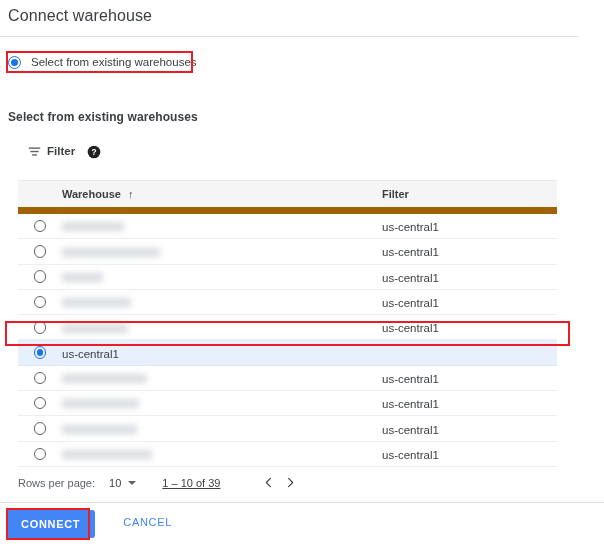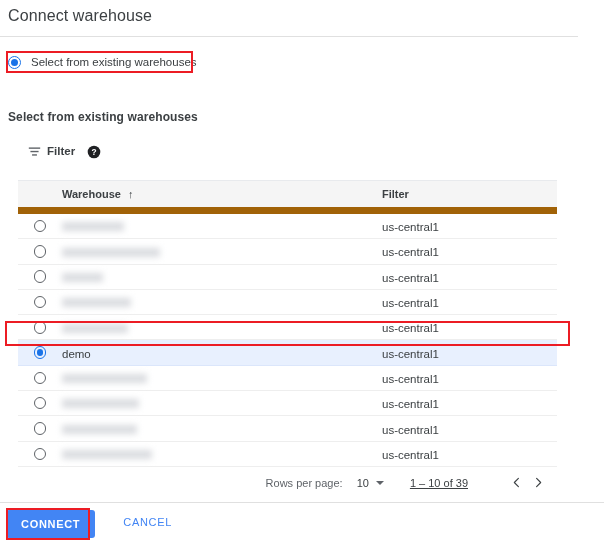--- a/index.html
+++ b/index.html
@@ -218,21 +218,20 @@
     border-radius: 1px;
     filter: blur(3.2px);
     display: inline-block;
     vertical-align: middle;
   }
 
   
   .paginator {
     display: flex;
     align-items: center;
-    justify-content: flex-end;
     height: 32px;
     padding-right: 8px;
     box-sizing: border-box;
   }
   .pg-label {
     font-size: 11px;
     color: #5f6368;
     margin-right: 14px;
   }
   .pg-select {
@@ -381,21 +380,20 @@
         <div class="col-radio">
           <span class="row-radio"></span>
         </div>
         <div class="col-name"><span class="cell-text redacted" style="width: 66px;"></span></div>
         <div class="col-region"><span class="cell-text">us-central1</span></div>
       </div>
       <div class="tbody-row selected">
         <div class="col-radio">
           <span class="row-radio"></span>
         </div>
-        <div class="col-name"><span class="cell-text">demo</span></div>
         <div class="col-region"><span class="cell-text">us-central1</span></div>
       </div>
       <div class="tbody-row">
         <div class="col-radio">
           <span class="row-radio"></span>
         </div>
         <div class="col-name"><span class="cell-text redacted" style="width: 85px;"></span></div>
         <div class="col-region"><span class="cell-text">us-central1</span></div>
       </div>
       <div class="tbody-row">

